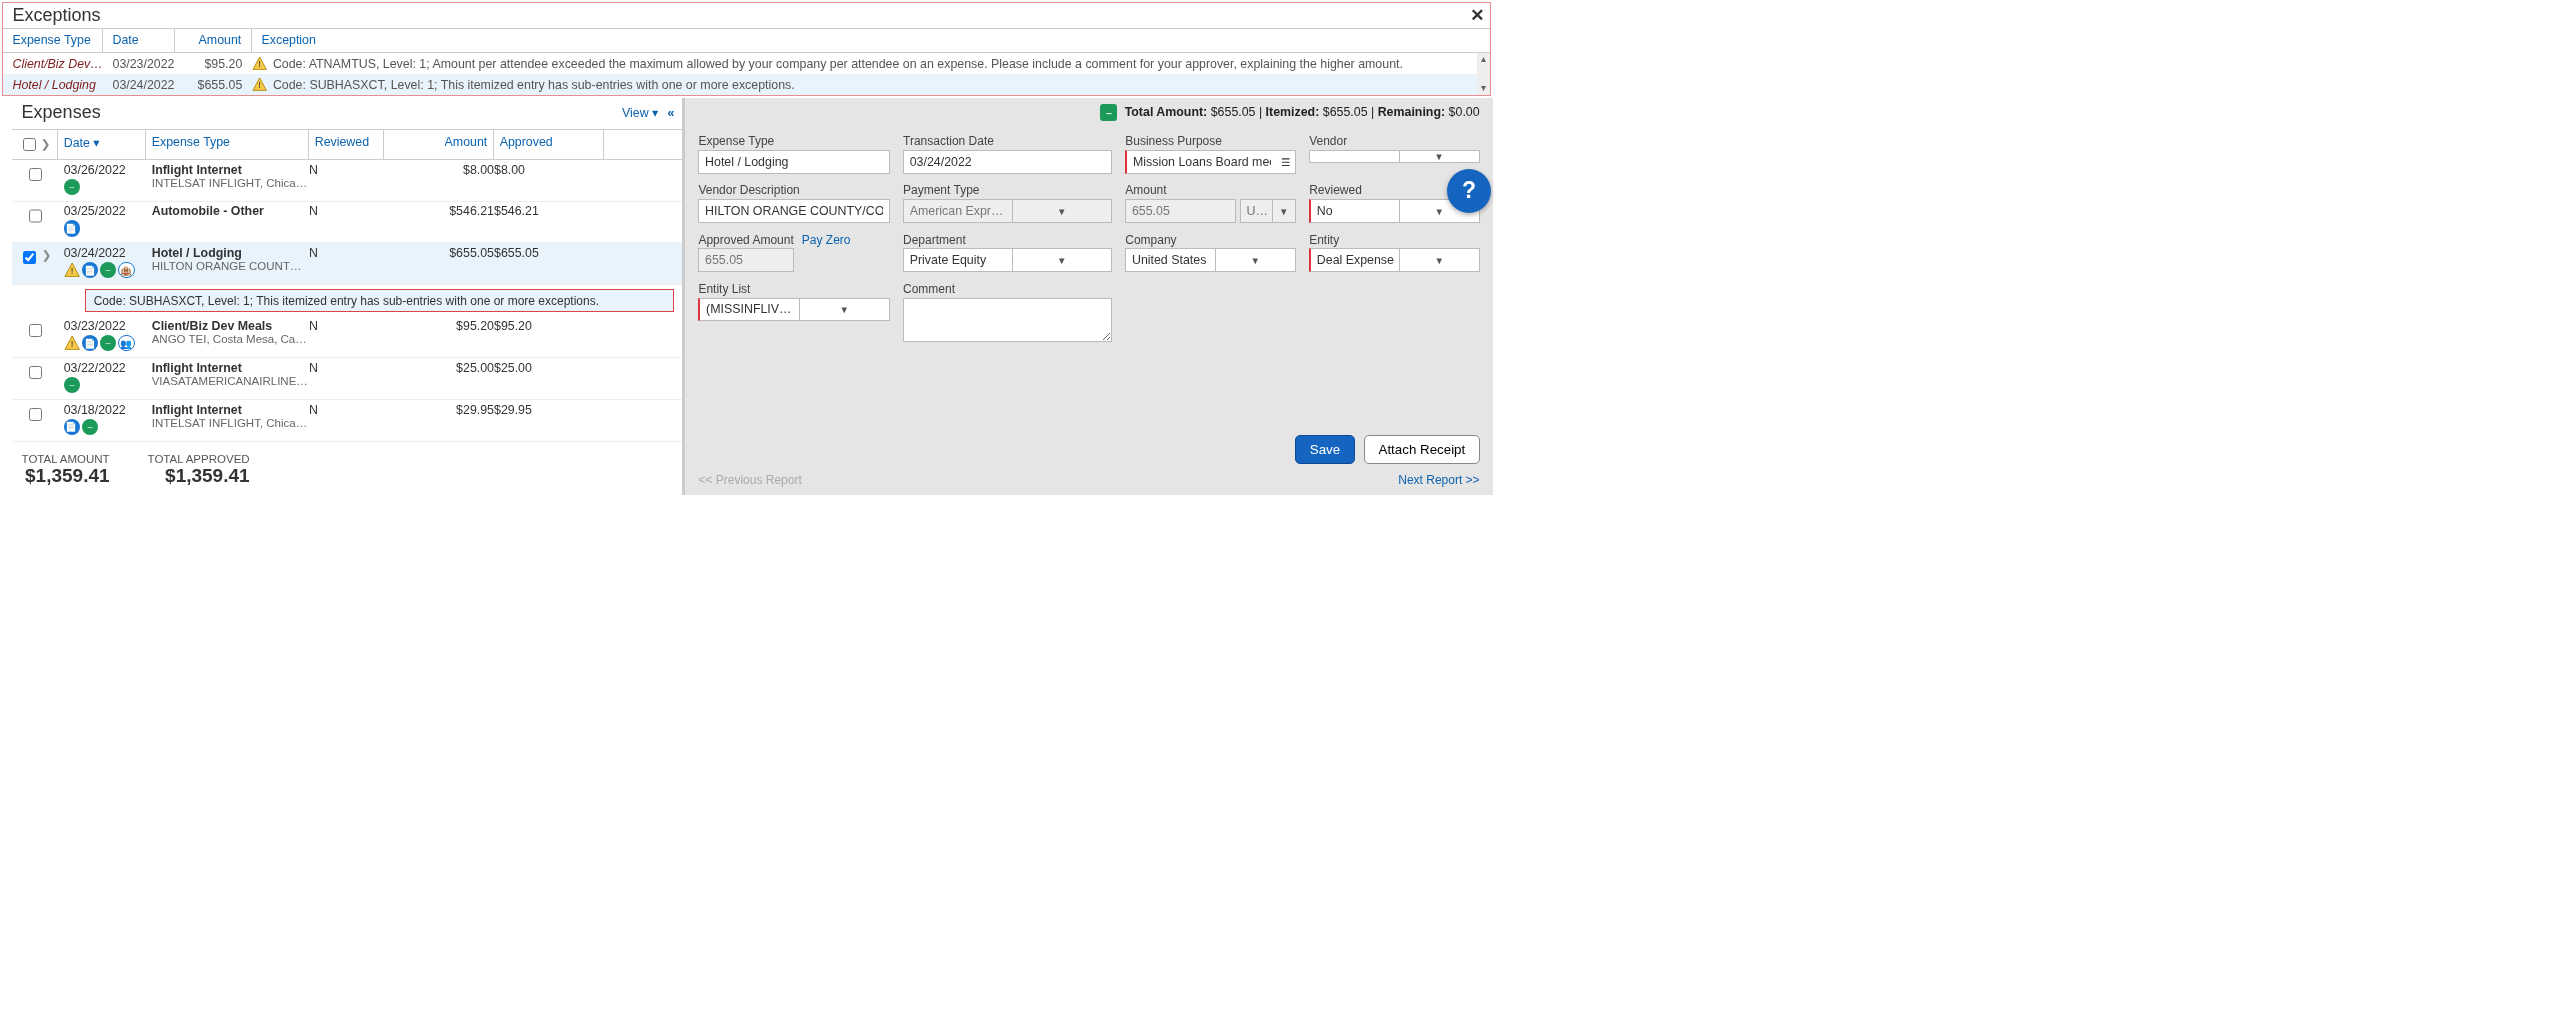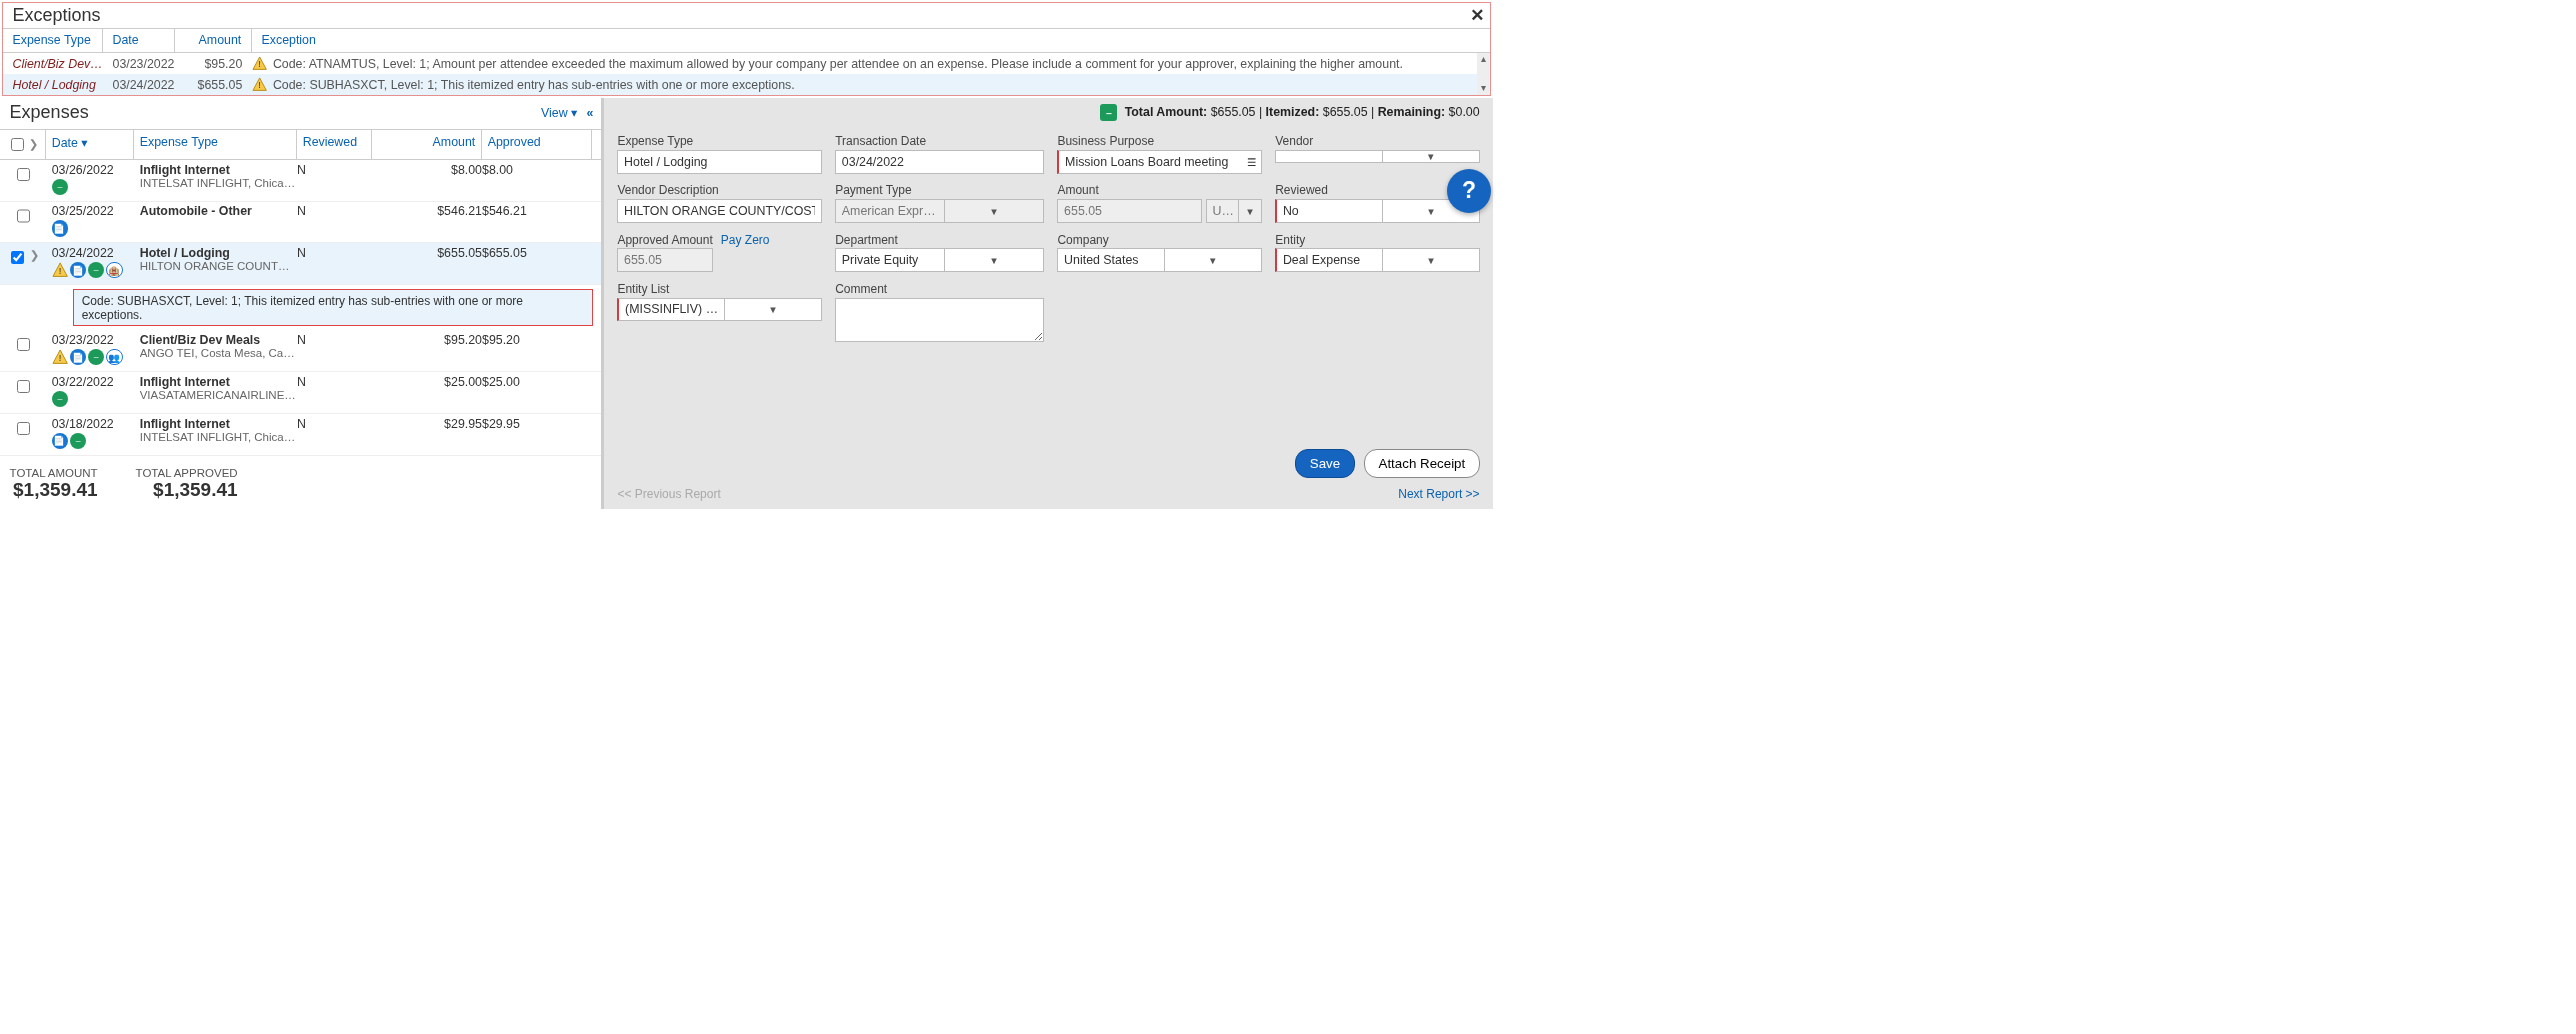--- a/index.html
+++ b/index.html
@@ -18,21 +18,21 @@
   .exc-row .et { width:100px; padding-left:9.6px; color:#7f1d1d; white-space:nowrap; overflow:hidden; text-overflow:ellipsis;font-style:italic; }
   .exc-row .dt { width:72px; padding-left:9.6px; color:#555; }
   .exc-row .am { width:77px; text-align:right; padding-right:9.6px; color:#555; }
   .exc-row .ex { flex:1; color:#555; display:flex; align-items:center; gap:5.7px; padding-right:13.4px; }
   .exc-rows { position:relative; }
   .scroll-arrows { position:absolute; right:0; top:0; bottom:0; width:13.4px; display:flex; flex-direction:column; justify-content:space-between; background:#eee; }
   .scroll-arrows span { font-size:8.6px; text-align:center; color:#666; line-height:13.4px; }
   .exc-row.sel { background:#e8f3fb; }
   .warn-icon { display:inline-flex; }
   .split { display:flex; align-items:stretch; width:100%; }
-  .left-pane { width:601px; }
+  .left-pane { width:682px;padding-left:12px; }
   .right-pane { flex:1; border-left:3.8px solid #ccc; background:#e5e5e5; display:flex; flex-direction:column; }
   .expenses-head { display:flex; align-items:center; justify-content:space-between; padding:1.9px 7.7px 0 9.6px; }
   .view-link { color:#0a63b0; font-size:12.4px; }
   .collapse-icon { color:#0a63b0; margin-left:5.7px; font-weight:bold; }
   .exp-table-header { display:flex; border-bottom:1px solid #ccc; border-top:1px solid #ccc; margin-top:3.8px; }
   .exp-table-header > div { padding:4.8px 5.7px; color:#0a63b0; font-weight:500; border-right:1px solid #ccc; }
   .col-chk { width:46px; display:flex; align-items:center; justify-content:center; gap:1.9px; }
   .col-date { width:88px; }
   .col-type { width:163px; }
   .col-rev { width:75px; }
@@ -70,21 +70,21 @@
   .chev-dn { width:19px; border-left:1px solid #bbb; text-align:center; font-size:9.6px; color:#555; align-self:stretch; display:flex; align-items:center; justify-content:center; margin:-3.8px -5.7px -3.8px 0; }
   .reddish { border-left:2.9px solid #d9363e !important; }
   .disabled { background:#eee !important; color:#777 !important; }
   .amount-pair { display:flex; gap:3.8px; }
   .amount-pair input { flex:1; }
   .amount-pair .sel { width:56px; flex:none; }
   .short { width:96px !important; flex:none; }
   .paylink { color:#0a63b0; font-size:12px; margin-left:8px; }
   .comment-box { height:44px; }
   .actions { margin-top:auto; display:flex; justify-content:flex-end; gap:9.6px; padding:11.5px 13.4px 5.7px; }
-  .btn { padding:5.7px 13.4px; border:1px solid #888; border-radius:13px; background:#fff; cursor:pointer; }
+  .btn { padding:5.7px 13.4px; border:1px solid #888; border-radius:5px; background:#fff; cursor:pointer; }
   .btn.primary { background:#1565c0; color:#fff; border-color:#0d4a96; }
   .navrow { display:flex; justify-content:space-between; padding:3.8px 13.4px 7.7px; font-size:12px; }
   .navrow .prev { color:#aaa; }
   .navrow .next { color:#0a63b0; }
   .help-bubble { position:absolute; right:1.9px; top:167px; width:44px; height:44px; border-radius:50%; background:#1565c0; color:#fff; font-size:23px; font-weight:700; display:flex; align-items:center; justify-content:center; box-shadow:0 1.9px 5.7px rgba(0,0,0,.3); }
   input[type=checkbox]{ width:13.4px; height:13.4px; }
   .lookup-icon { width:19px; border:1px solid #bbb; border-left:none; display:inline-flex; align-items:center; justify-content:center; font-size:10.5px; background:#fff; margin-left:-1px; align-self:stretch;}
   .bp-wrap { display:flex; }
   .bp-wrap input { flex:1; }
 </style>

